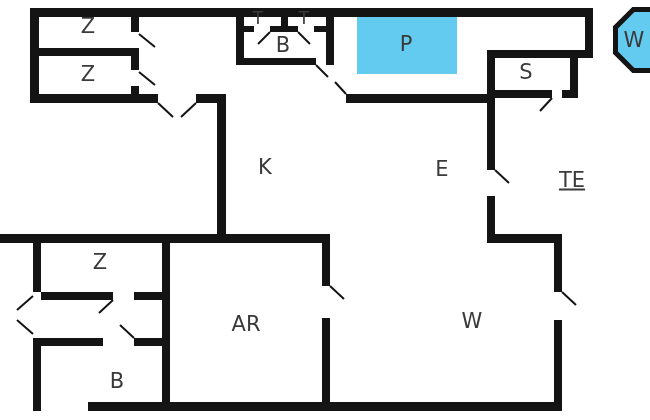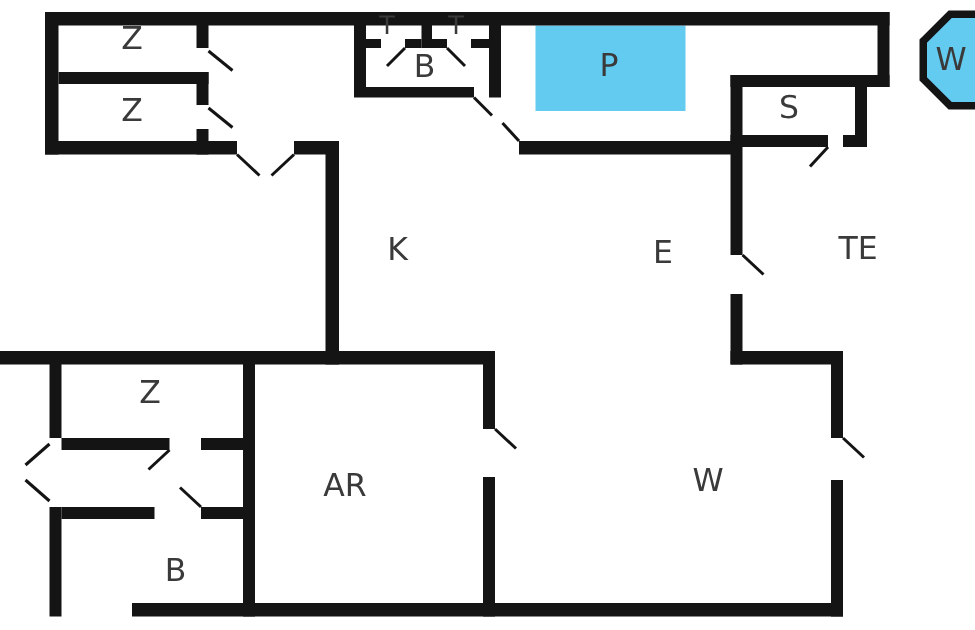--- a/index.html
+++ b/index.html
@@ -29,23 +29,23 @@
   #lbl-z1 {left:88px; top:26px;}
   #lbl-z2 {left:88px; top:74px;}
   #lbl-t1 {left:258px;top:18px;}
   #lbl-t2 {left:304px;top:18px;}
   #lbl-b1 {left:283px;top:45px;}
   #lbl-p  {left:406px;top:44px;}
   #lbl-s  {left:526px;top:72px;}
   #lbl-woct{left:634px;top:40px;}
   #lbl-k  {left:265px;top:167px;}
   #lbl-e  {left:442px;top:169px;}
-  #lbl-te {left:572px;top:166px;}
+  #lbl-te {left:572px;top:180px;text-decoration:underline;}
   #lbl-z3 {left:100px;top:262px;}
-  #lbl-ar {left:230px;top:324px;}
+  #lbl-ar {left:246px;top:324px;}
   #lbl-w  {left:472px;top:321px;}
   #lbl-b2 {left:117px;top:381px;}
 </style>
 </head>
 <body>
 
 <div id="stage" style="--label-color: #3a3a3a;">
 
   <svg id="plan-svg" width="650" height="420" viewBox="0 0 650 420">
 

